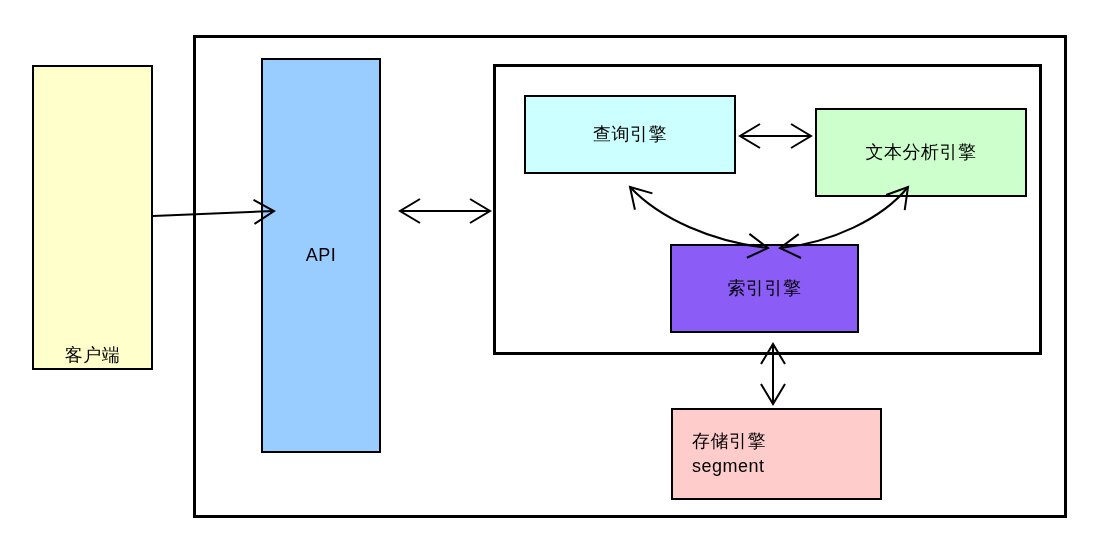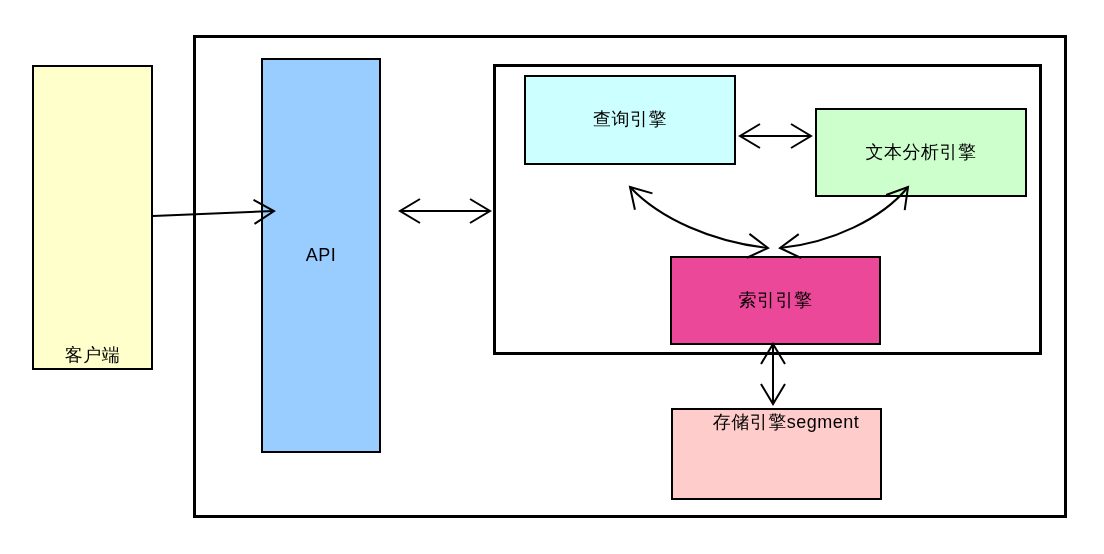--- a/index.html
+++ b/index.html
@@ -10,49 +10,49 @@
   .container{
     position:absolute;border:3px solid #000;background:#fff;box-sizing:border-box;
   }
   .node{
     position:absolute;border:2px solid #000;box-sizing:border-box;
     display:flex;align-items:center;justify-content:center;
     font-size:18px;line-height:1.4;letter-spacing:0.5px;
   }
   .node .lbl{white-space:nowrap;}
   #node-storage{
-    flex-direction:row;align-items:flex-start;justify-content:center;
+    flex-direction:column;align-items:flex-start;justify-content:center;
     padding-left:19px;letter-spacing:0.5px;
   }
   #arrow-layer{position:absolute;left:0;top:0;z-index:10;pointer-events:none;}
 </style>
 </head>
 <body>
 
 <div class="container" style="left:193px;top:35px;width:874px;height:483px;"></div>
 
 <div class="container" style="left:493px;top:64px;width:549px;height:291px;border-width:3px;"></div>
 
 <div class="node" id="node-client" style="left: 32px; top: 65px; width: 121px; height: 305px; background: rgb(255, 255, 204); align-items: flex-end;">
   <span class="lbl">客户端</span>
 </div>
 
 <div class="node" id="node-api" style="left: 261px; top: 58px; width: 120px; height: 395px; background: rgb(153, 204, 255);">
   <span class="lbl">API</span>
 </div>
 
-<div class="node" id="node-query" style="left: 524px; top: 75px; width: 212px; height: 90px; background: rgb(204, 255, 255);">
+<div class="node" id="node-query" style="left: 524px; top: 95px; width: 212px; height: 79px; background: rgb(204, 255, 255);">
   <span class="lbl">查询引擎</span>
 </div>
 
 <div class="node" id="node-text" style="left: 815px; top: 108px; width: 212px; height: 89px; background: rgb(204, 255, 204);">
   <span class="lbl">文本分析引擎</span>
 </div>
 
-<div class="node" id="node-index" style="left: 670px; top: 256px; width: 211px; height: 89px; background: #ec4899;">
+<div class="node" id="node-index" style="left: 670px; top: 244px; width: 189px; height: 89px; background: #8b5cf6;">
   <span class="lbl">索引引擎</span>
 </div>
 
 <div class="node" id="node-storage" style="left: 671px; top: 408px; width: 211px; height: 92px; background: rgb(255, 204, 204);">
   <span class="lbl">存储引擎</span>
   <span class="lbl">segment</span>
 </div>
 
 <svg id="arrow-layer" width="1104" height="554" viewBox="0 0 1104 554">
   <defs>

